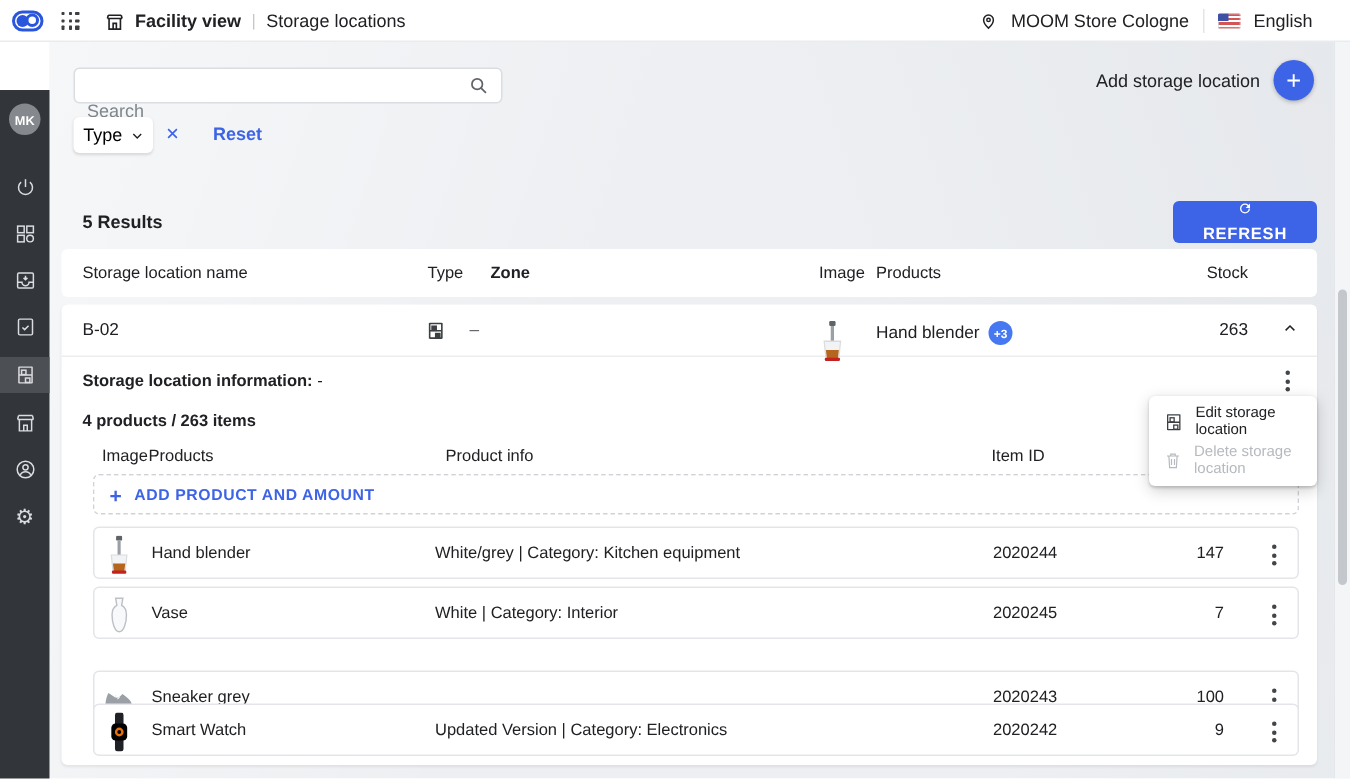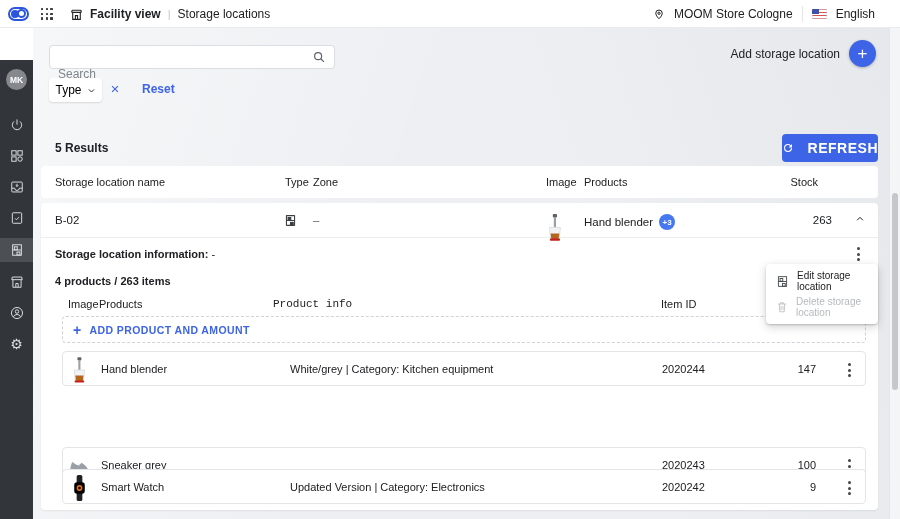--- a/index.html
+++ b/index.html
@@ -61,31 +61,31 @@
     font-family:"Liberation Sans",sans-serif; }
   .type-btn { position:absolute; left:16px; top:50px; width:53px; height:24px; background:#fff; border:none;
     border-radius:4px; box-shadow:0 1px 2px rgba(0,0,0,.12); display:flex; align-items:center;
     justify-content:center; gap:5px; font-size:12px; cursor:pointer; font-family:"Liberation Sans",sans-serif; }
   .reset-link { position:absolute; left:77px; top:54px; display:flex; align-items:center; gap:22px;
     color:#3d63e6; font-size:12px; font-weight:bold; cursor:pointer; }
 
   
   .results-count { position:absolute; left:22px; top:113px; font-size:12px; font-weight:bold; }
   .refresh-btn { position:absolute; left:749px; top:106px; width:96px; height:28px; background:#3d63e6;
-    border:none; border-radius:4px; color:#fff; font-size:14px; font-weight:bold; letter-spacing:.5px;
-    display:flex; align-items:center; justify-content:space-between; gap:6px; cursor:pointer;
-    font-family:"Liberation Sans",sans-serif; }
+    border:none; border-radius:4px; color:#fff; font-size:11px; font-weight:bold; letter-spacing:.5px;
+    display:flex; align-items:center; justify-content:center; gap:6px; cursor:pointer;
+    font-family:"Liberation Sans",sans-serif;flex-direction:column; }
 
   
   .thead-card { position:absolute; left:8px; top:138px; width:837px; height:32px; background:#fff;
     border-radius:4px; font-size:11px; font-weight:500; }
   .thead-card span { position:absolute; top:10px; }
-  .col-name { left:14px; } .col-type { left:244px; } .col-zone { left:272px; }
+  .col-name { left:14px; } .col-type { left:244px; } .col-zone { left:286px;font-weight:bold; }
   .col-image { left:505px; } .col-products { left:543px; }
-  .col-stock { right:60px; }
+  .col-stock { right:46px; }
 
   
   .expand-card { position:absolute; left:8px; top:175px; width:837px; height:307px; background:#fff;
     border-radius:4px; box-shadow:0 1px 2px rgba(0,0,0,.07); }
   .row-b02 { position:absolute; left:0; top:0; width:100%; height:35px; border-bottom:1px solid #ededed;
     font-size:11.5px; cursor:pointer; }
   .row-b02 .cell { position:absolute; top:11px; }
   .b02-name { left:14px; }
   .b02-type { left:243px; top:10px; }
   .b02-zone { left:272px; color:#5f6368; }
@@ -98,21 +98,21 @@
 
   .info-line { position:absolute; left:14px; top:45px; font-size:11px; font-weight:bold; }
   .info-line .val { font-weight:normal; }
   .kebab { position:absolute; display:flex; flex-direction:column; gap:2.5px; align-items:center;
     cursor:pointer; padding:2px 6px; }
   .kebab b { width:3px; height:3px; border-radius:50%; background:#424549; }
   .kebab-main { right:12px; top:42px; }
   .summary-line { position:absolute; left:14px; top:72px; font-size:11px; font-weight:bold; }
 
   .inner-head { position:absolute; top:95px; font-size:11px; font-weight:500; color:#202124; }
-  .ih-image { left:27px; } .ih-products { left:58px; } .ih-info { left:232px;font-family:Liberation Mono, monospace; } .ih-id { left:620px; }
+  .ih-image { left:27px; } .ih-products { left:58px; } .ih-info { left:256px; } .ih-id { left:620px; }
 
   .add-product { position:absolute; left:21px; top:113px; width:804px; height:27px;
     border:1px dashed #cfd3d8; border-radius:4px; background:transparent; display:flex; align-items:center;
     gap:8px; padding:0 10px; color:#3d63e6; font-size:10.5px; font-weight:bold; letter-spacing:.4px;
     cursor:pointer; font-family:"Liberation Sans",sans-serif; }
   .add-product .plus { font-size:14px; font-weight:bold; }
 
   .prod-card { position:absolute; left:21px; width:804px; height:35px; background:#fff;
     border:1px solid #e3e5e8; border-radius:4px; font-size:11px; }
   .pc-1 { top:148px; } .pc-2 { top:188px; } .pc-3 { top:244px; } .pc-4 { top:266px; }
@@ -362,20 +362,36 @@
         <span class="pinfo">White/grey | Category: Kitchen equipment</span>
         <span class="pid">2020244</span>
         <span class="pstock">147</span>
         <span class="kebab">
             <b></b>
             <b></b>
             <b></b>
           </span>
       </div>
 
+      <div class="prod-card pc-2">
+        <span class="pimg">
+          <svg class="ic" width="13" height="24" viewBox="0 0 16 30">
+              <path d="M5 1h6l-1 6c3 1.5 4 4 4 8 0 6-2 14-6 14s-6-8-6-14c0-4 1-6.5 4-8z" fill="#f8f9fa" stroke="#bdc1c6" stroke-width="1.2"></path>
+            </svg>
+        </span>
+        <span class="pname">Vase</span>
+        <span class="pinfo">White | Category: Interior</span>
+        <span class="pid">2020245</span>
+        <span class="pstock">7</span>
+        <span class="kebab">
+            <b></b>
+            <b></b>
+            <b></b>
+          </span>
+      </div>
 
       <div class="prod-card pc-3">
         <span class="pimg">
           <svg class="ic" width="21" height="14" viewBox="0 0 30 20">
               <path d="M2 15c0-2 1-8 3-11l6 4c2 1 4 1 6-1l2-2c4 3 8 6 9 9v2z" fill="#9aa0a6"></path>
               <path d="M2 15h26v3H2z" fill="#dadce0"></path>
               <path d="M11 8l2-2M14 10l2-2" stroke="#f1f3f4" stroke-width="1.2" fill="none"></path>
             </svg>
         </span>
         <span class="pname">Sneaker grey</span>

